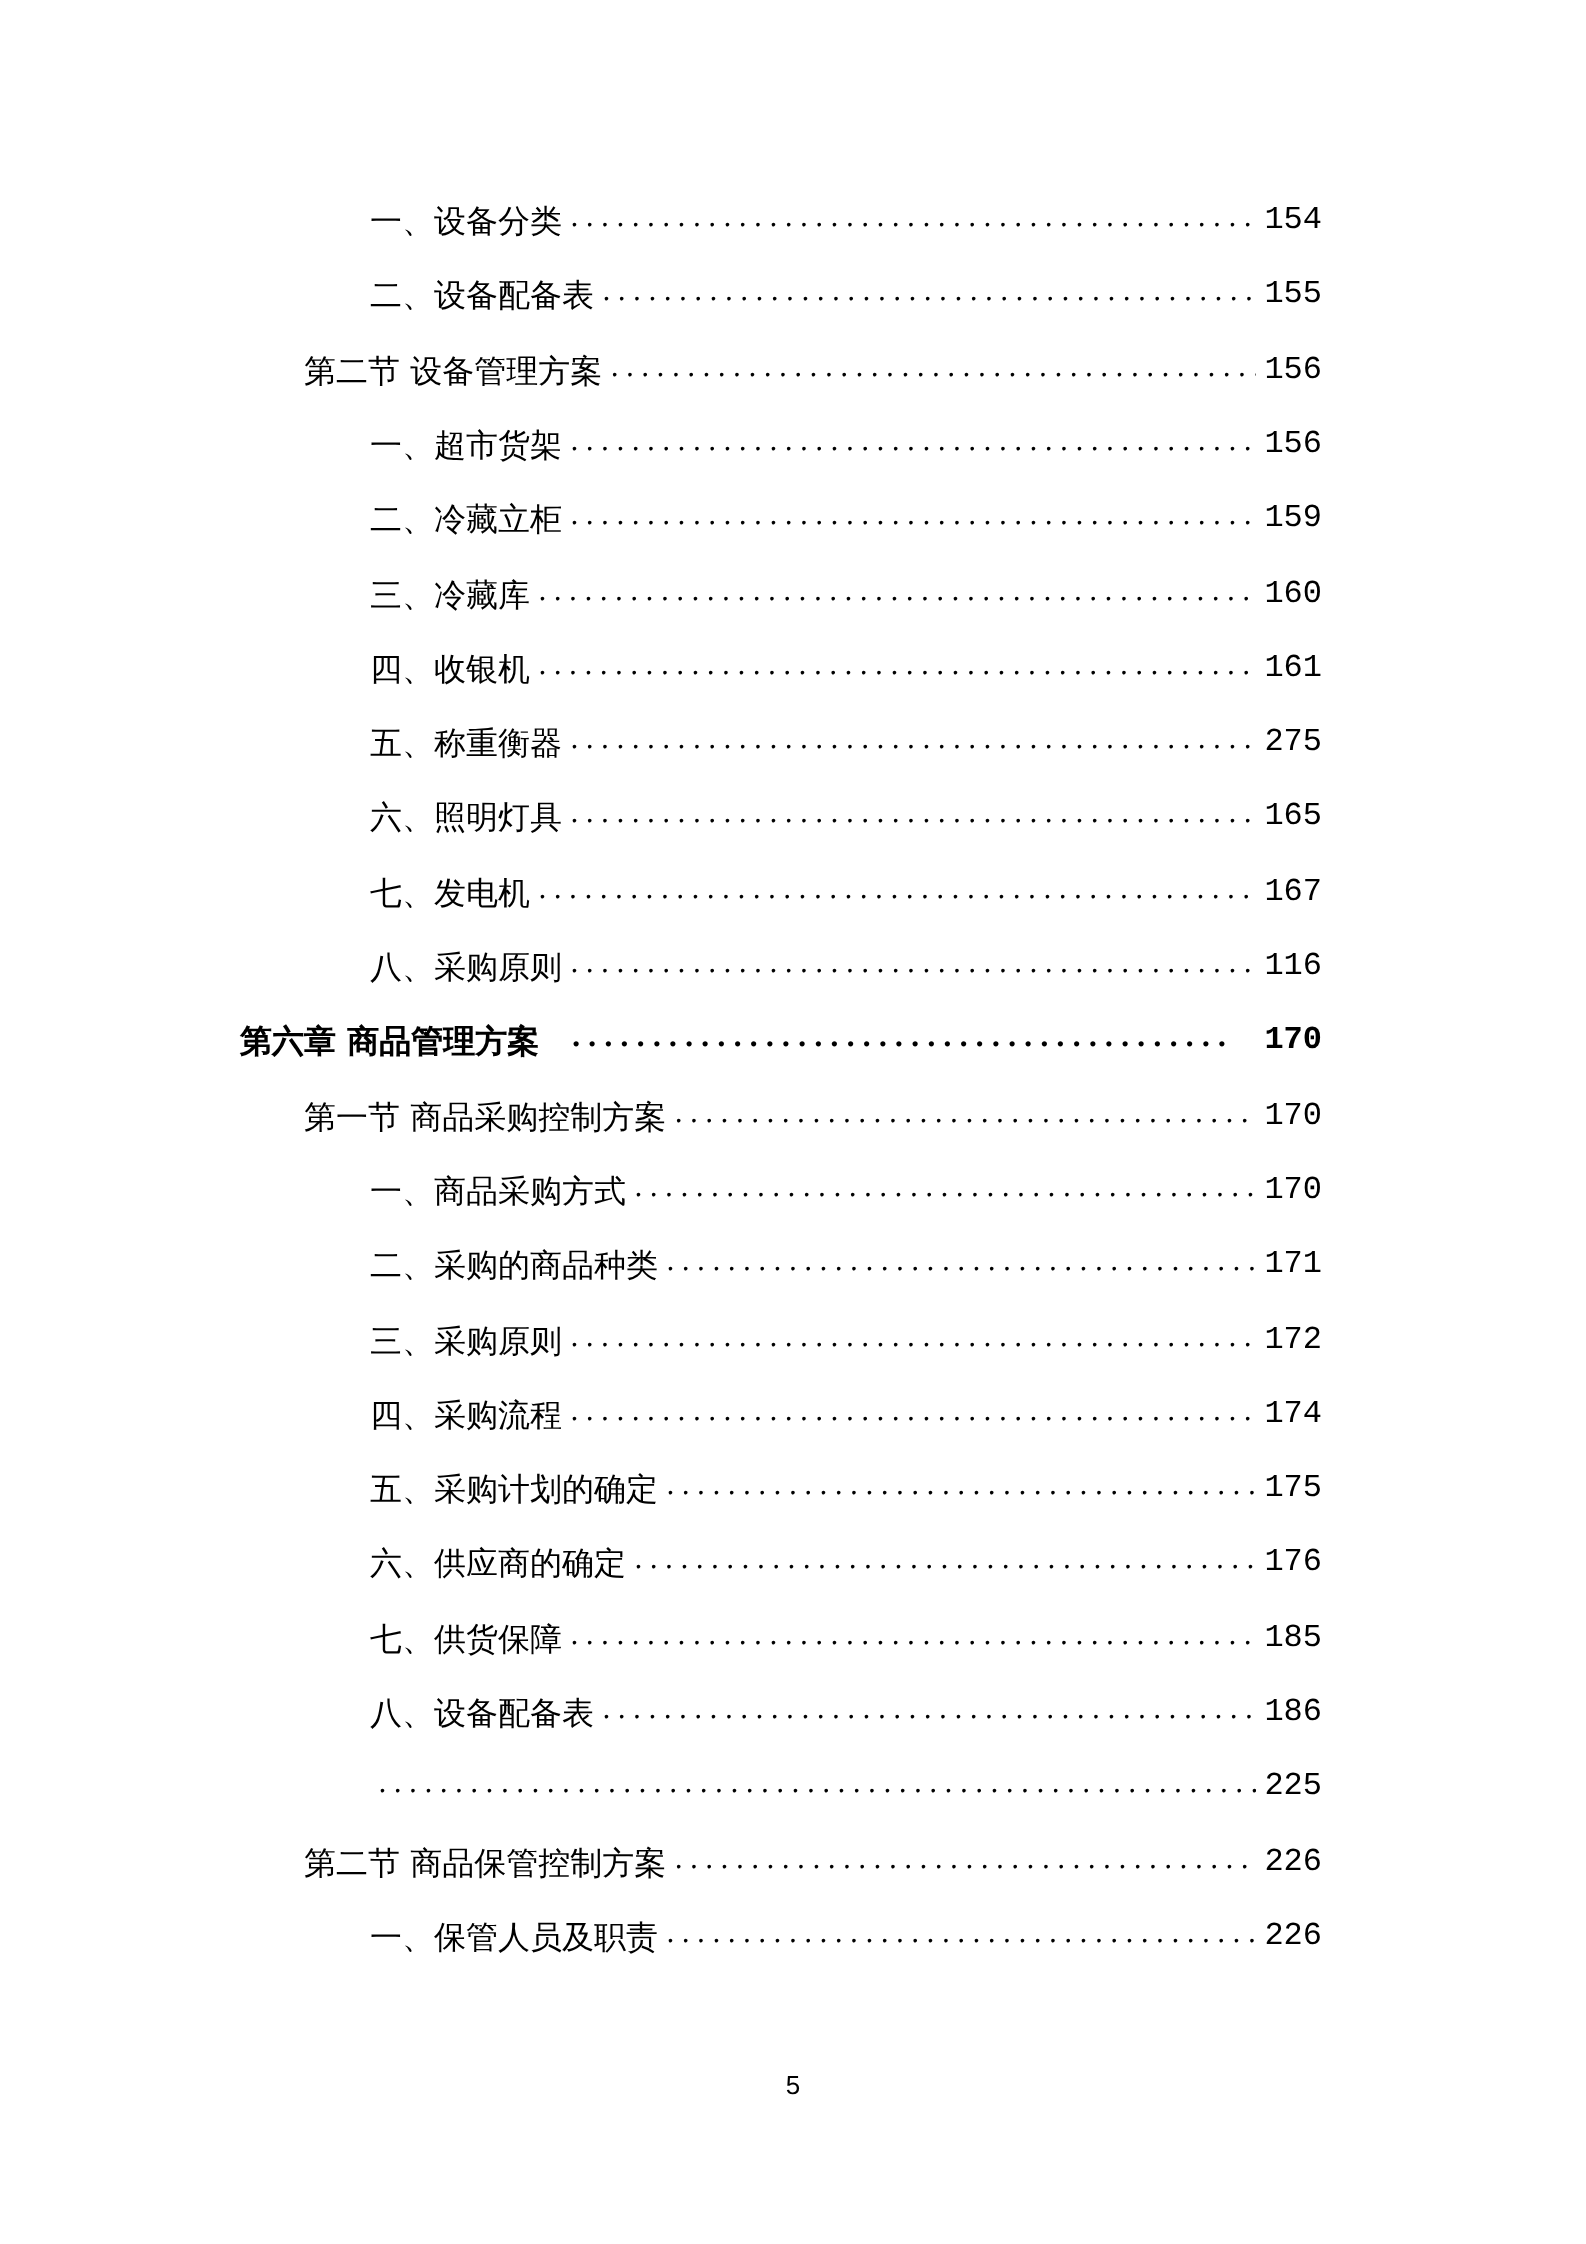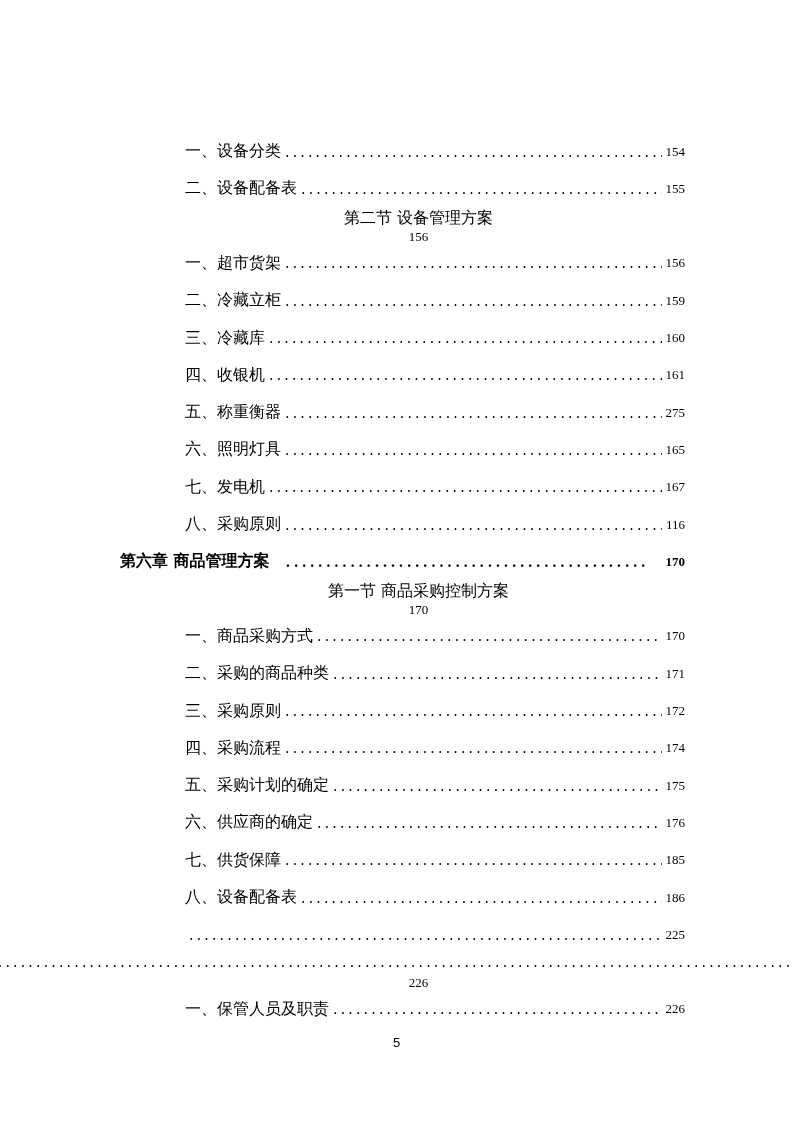--- a/index.html
+++ b/index.html
@@ -1,28 +1,28 @@
 <!DOCTYPE html>
 <html><head>
   <meta charset="utf-8">
   <style>
     html, body { margin: 0; padding: 0; background: #ffffff; }
     body { width: 793px; height: 1122px; position: relative; overflow: hidden;
       font-family: "DejaVu Serif", "Liberation Serif", serif; color: #000; }
     .toc { position: absolute; left: 0; top: 101px; width: 793px; }
-    .toc-row { position: absolute; height: 37px; display: flex; align-items: center;
-      font-size: 16px; white-space: nowrap; right: 108px; margin-top: 32px; }
+    .toc-row { position: absolute; height: 37px; display: flex; 
+      font-size: 16px; white-space: nowrap; right: 132px; }
     .toc-row.level-chapter { left: 120px; font-weight: bold; gap: 12px; }
-    .toc-row.level-section { left: 152px; flex-direction: column; }
+    .toc-row.level-section { left: 152px; }
     .toc-row.level-item { left: 185px; }
     .toc-label { flex: 0 0 auto; }
     .toc-leader { flex: 1 1 auto; overflow: hidden; margin: 0 4px; letter-spacing: 3.2px;
       font-size: 14px; color: #000; }
     .toc-leader::before { content: "................................................................................................................"; }
-    .toc-page { flex: 0 0 auto; font-family: Liberation Serif, serif; font-size: 13px; }
+    .toc-page { flex: 0 0 auto; font-family: Liberation Mono, monospace; font-size: 16px; }
     .level-chapter .toc-page { font-weight: bold; }
     .page-number { position: absolute; left: 0; width: 793px; top: 1035px; text-align: center;
       font-family: "Liberation Sans", sans-serif; font-size: 13px; }
   </style>
 </head>
 <body>
 
 <div class="toc">
   <div class="toc-row level-item" style="top:0px">
     <span class="toc-label">一、设备分类</span>
@@ -127,20 +127,21 @@
   <div class="toc-row level-item" style="top:746px">
     <span class="toc-label">八、设备配备表</span>
     <span class="toc-leader"></span>
     <span class="toc-page">186</span>
   </div>
   <div class="toc-row level-item" style="top:783.3px">
     <span class="toc-leader"></span>
     <span class="toc-page">225</span>
   </div>
   <div class="toc-row level-section" style="top:820.6px">
+    <span class="toc-label">第二节  商品保管控制方案</span>
     <span class="toc-leader"></span>
     <span class="toc-page">226</span>
   </div>
   <div class="toc-row level-item" style="top:857.9px">
     <span class="toc-label">一、保管人员及职责</span>
     <span class="toc-leader"></span>
     <span class="toc-page">226</span>
   </div>
 </div>
 

